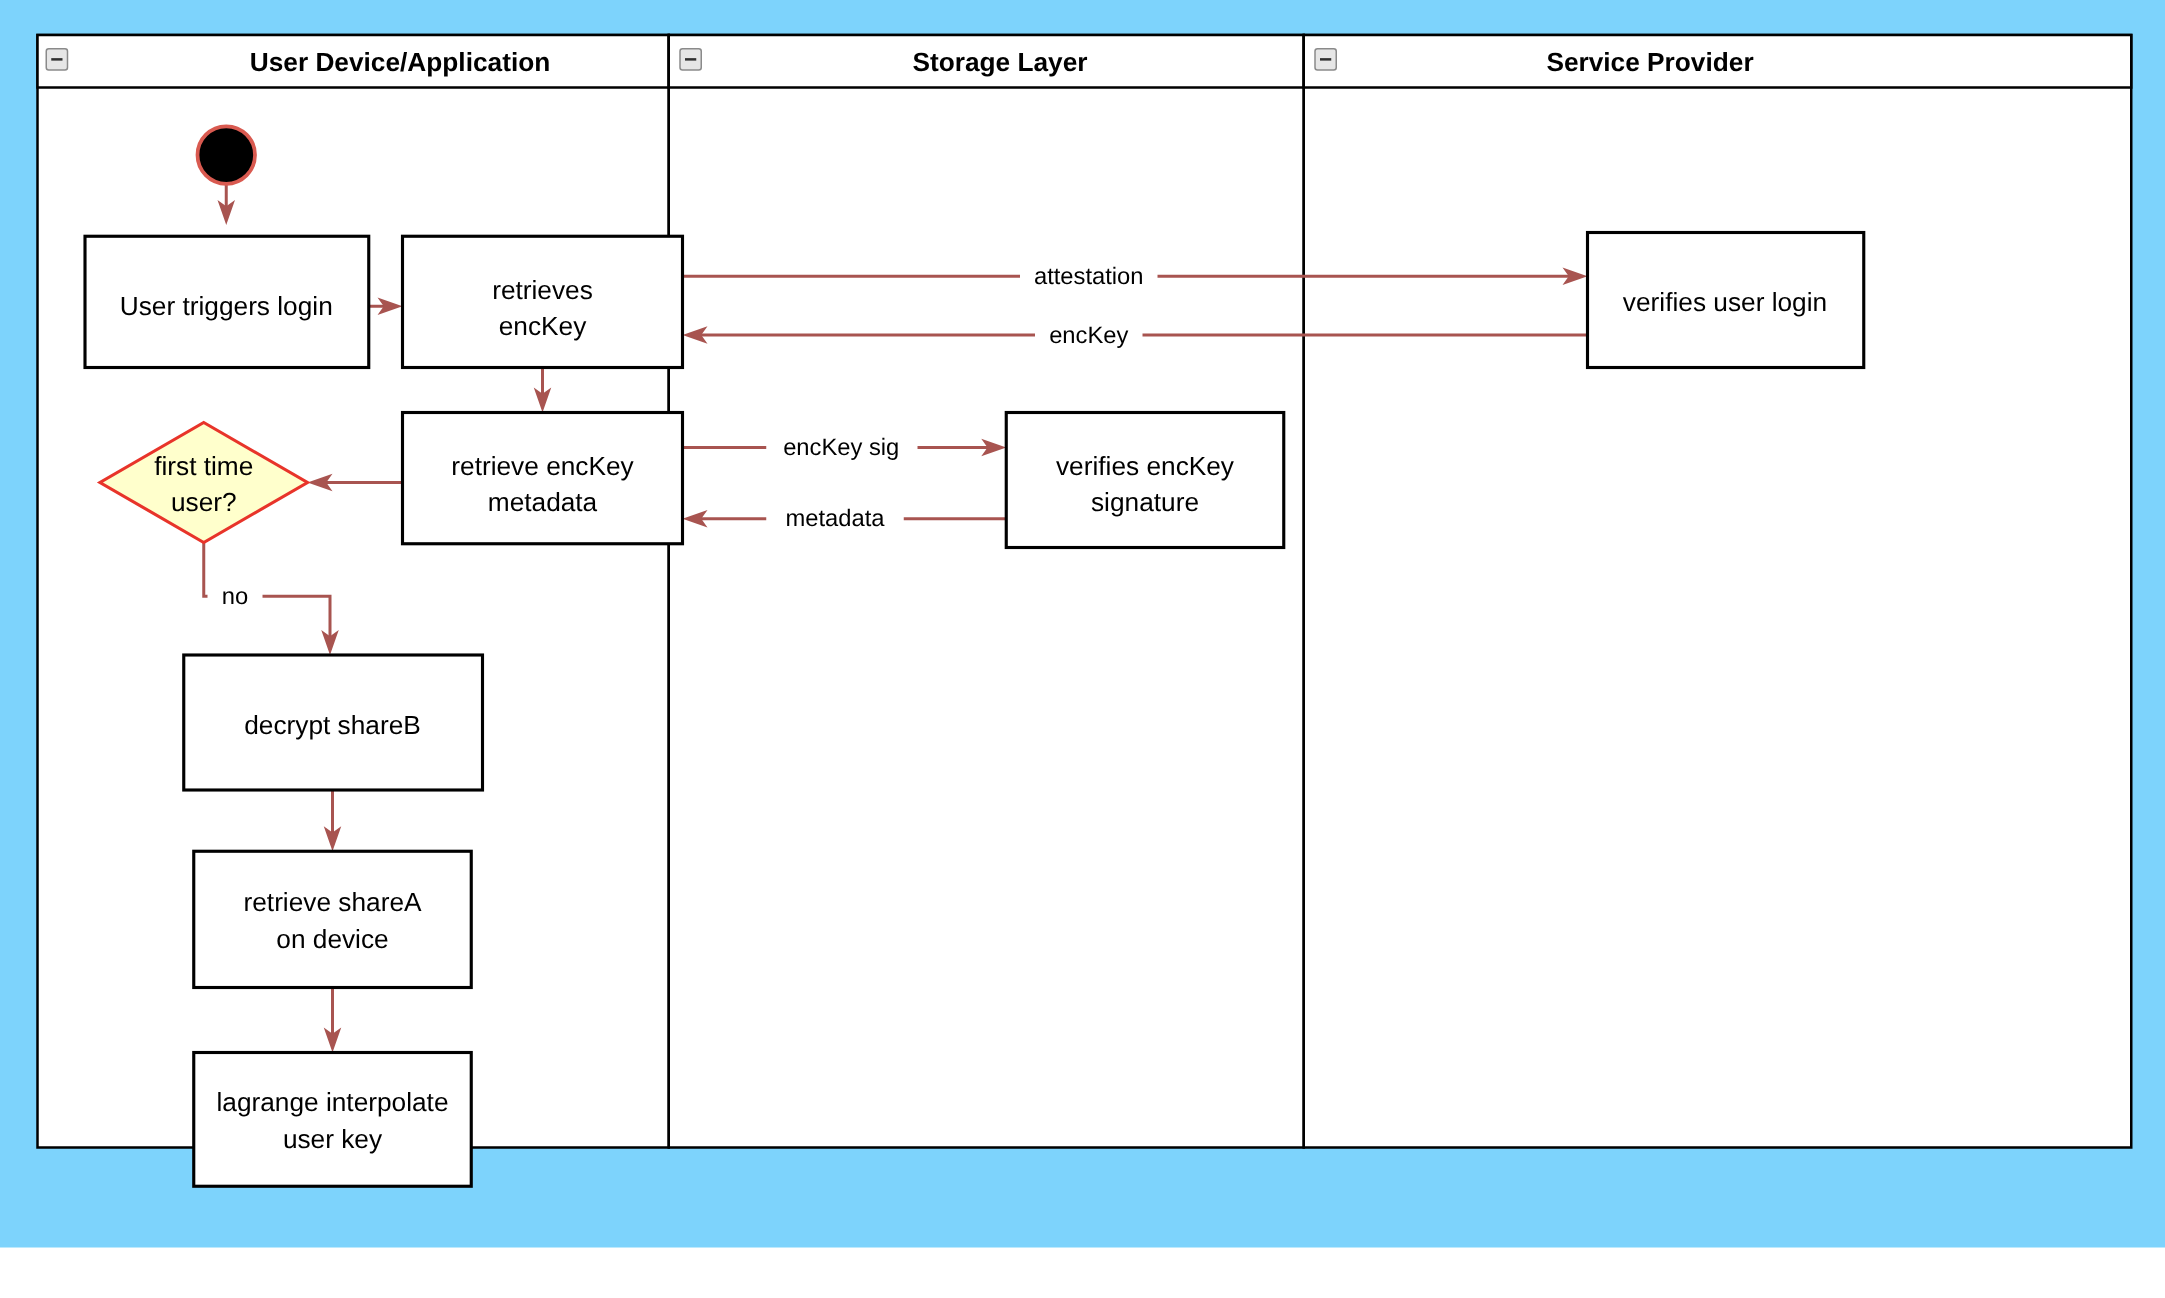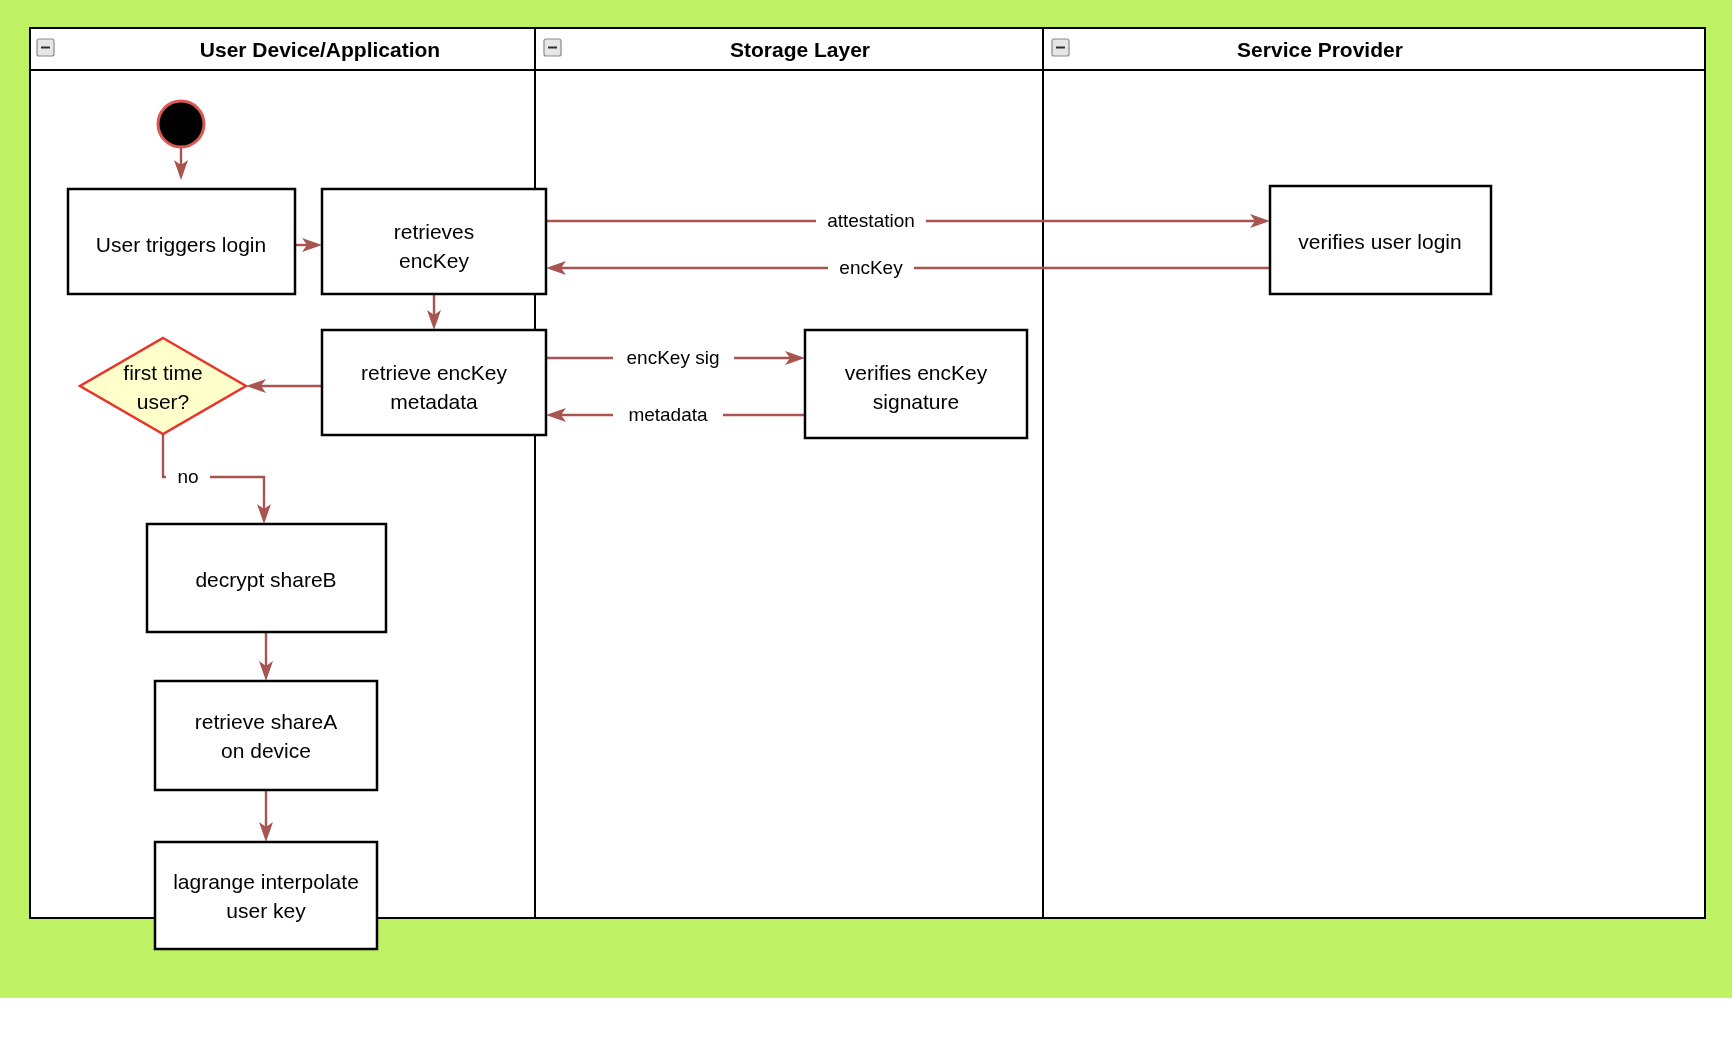--- a/index.html
+++ b/index.html
@@ -8,21 +8,21 @@
     background: #ffffff;
     width: 1732px;
     height: 1038px;
     overflow: hidden;
     font-family: "Liberation Sans", sans-serif;
   }
   #canvas {
     position: relative;
     width: 1732px;
     height: 998px;
-    background: #bef264;
+    background: #7dd3fc;
   }
   svg.diagram {
     position: absolute;
     top: 0; left: 0;
     width: 1732px;
     height: 1038px;
     shape-rendering: geometricPrecision;
   }
   .lane-rect {
     fill: #ffffff;

